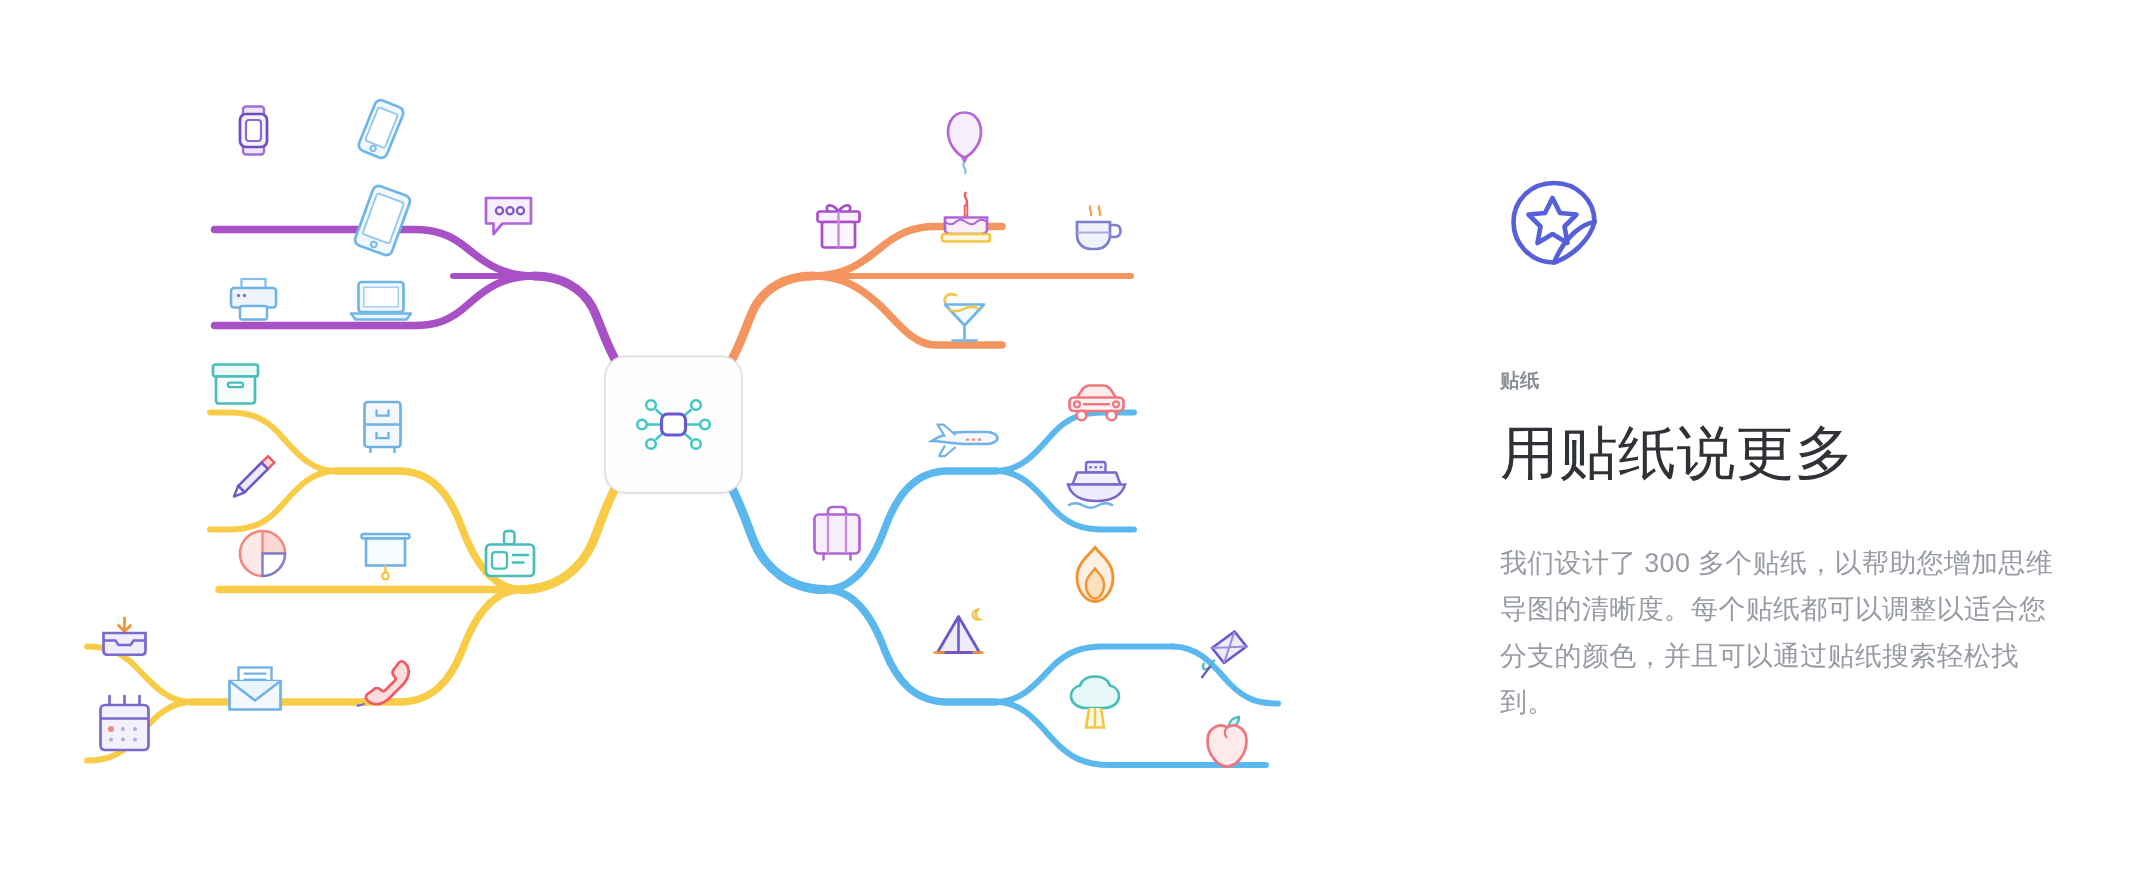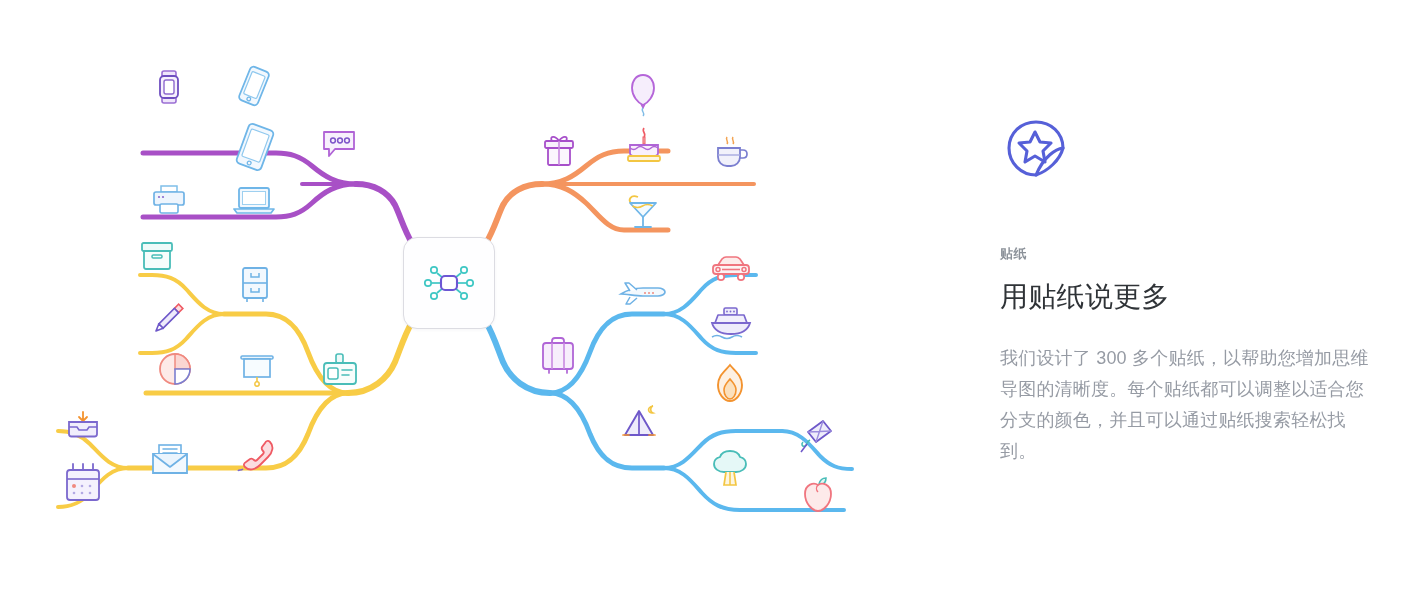--- a/index.html
+++ b/index.html
@@ -74,21 +74,21 @@
   .eyebrow {
     margin-top: 62px;
     font-size: 13px;
     font-weight: bold;
     color: #8b9199;
     letter-spacing: 0.4px;
     line-height: 1.2;
   }
   .headline {
     margin-top: 17px;
-    font-size: 28px;
+    font-size: 39px;
     font-weight: normal;
     color: #2f3337;
     line-height: 1.25;
     letter-spacing: 0.3px;
   }
   .body-copy {
     margin-top: 29px;
     width: 382px;
     font-size: 18px;
     line-height: 31px;

